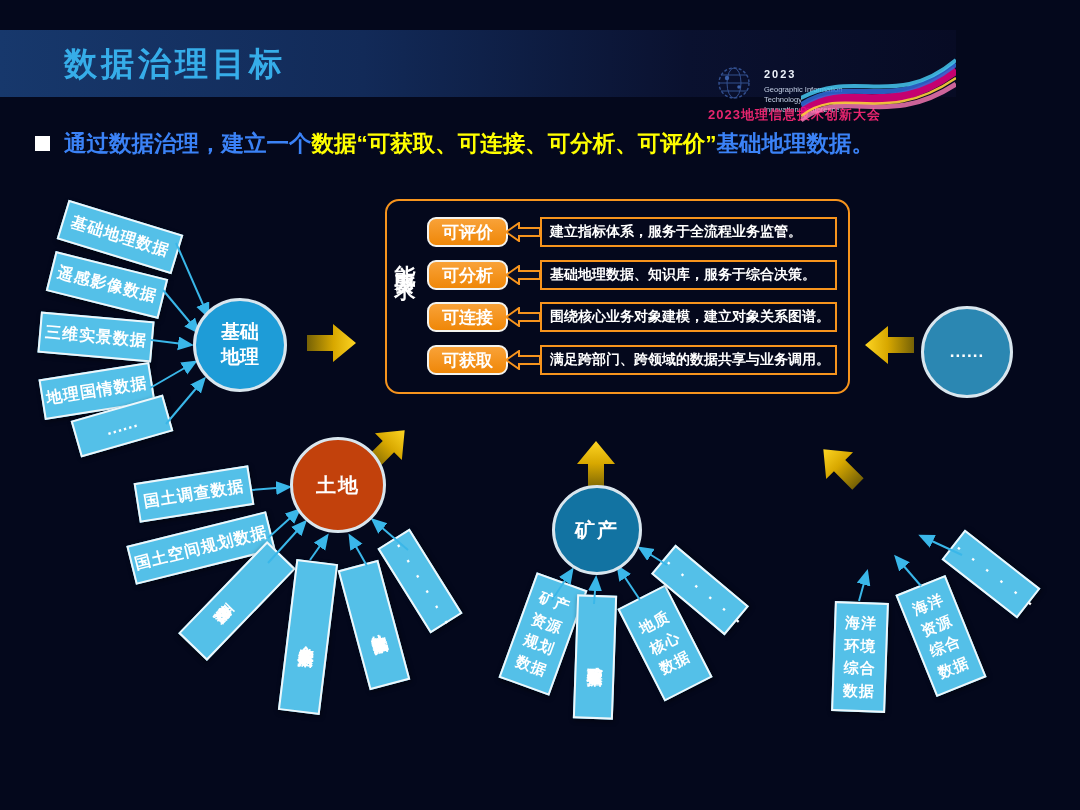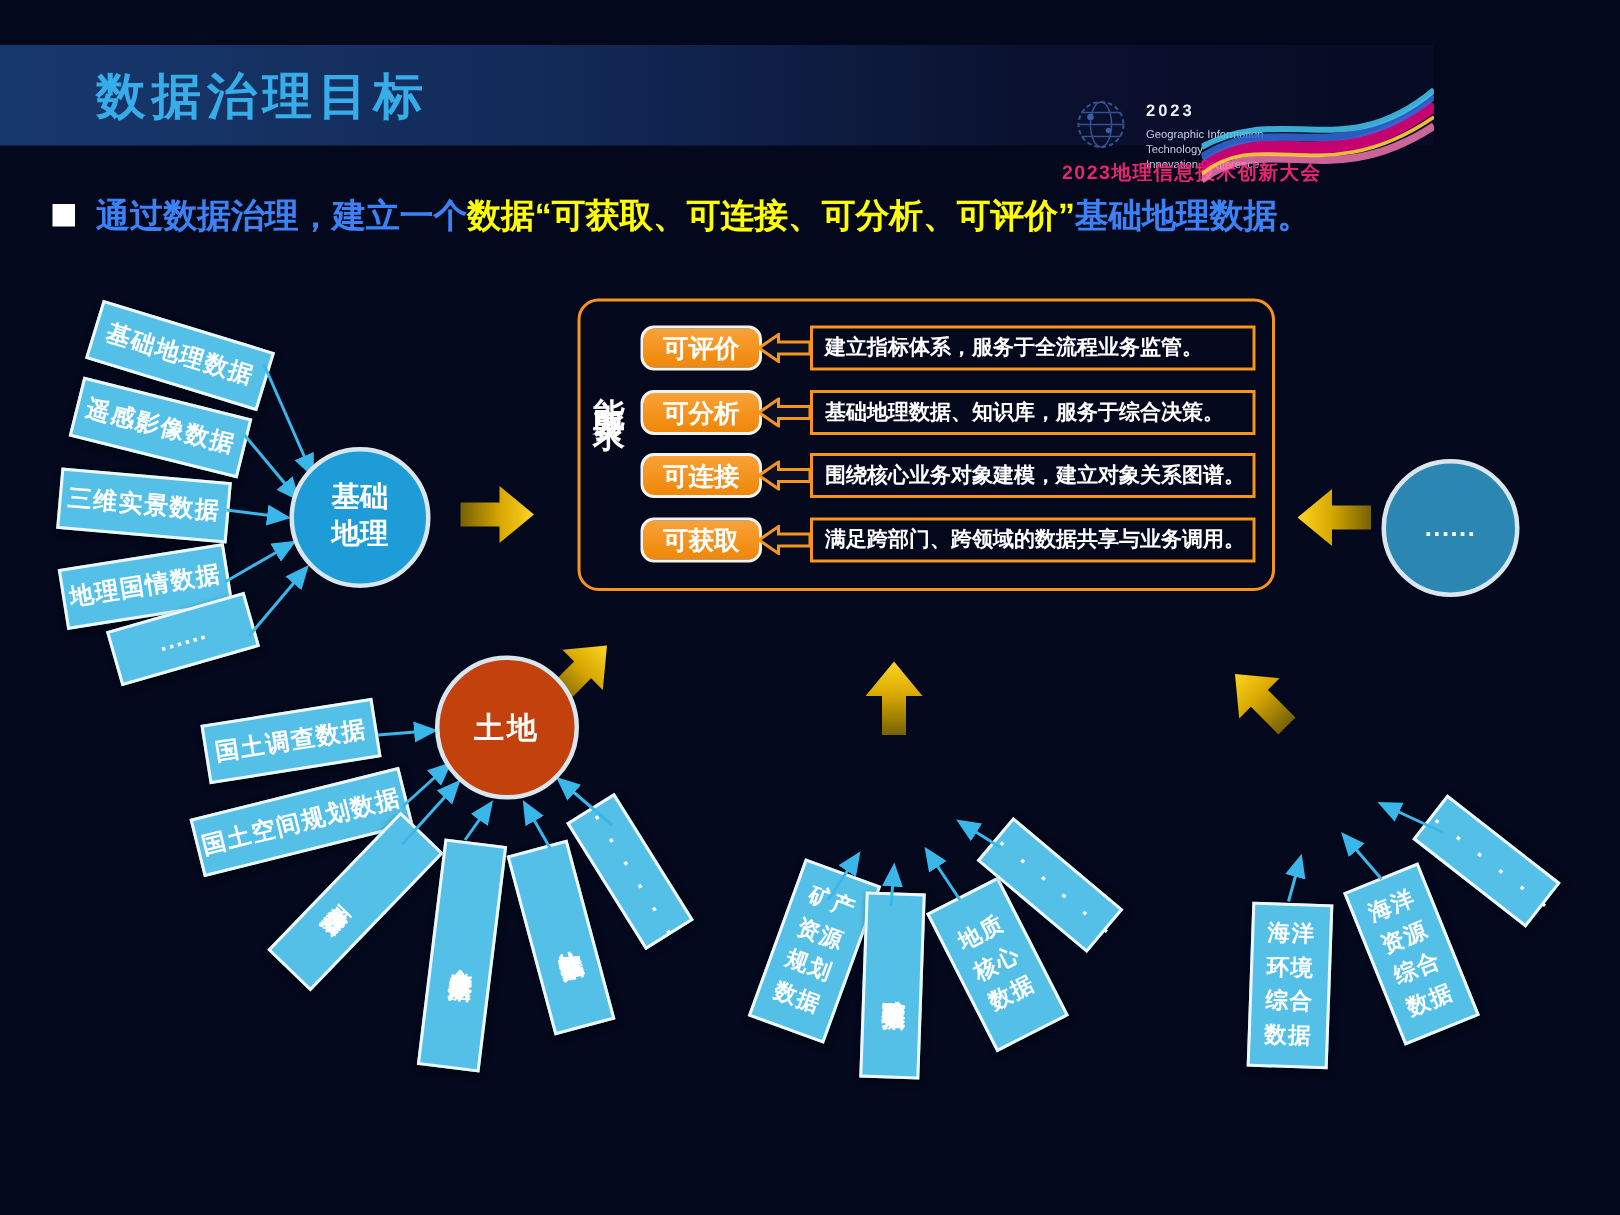--- a/index.html
+++ b/index.html
@@ -210,15 +210,16 @@
     <use href="#garrow" transform="translate(387,448) rotate(-45)"></use>
     <use href="#garrow" transform="translate(596,466) rotate(-90)"></use>
     <use href="#garrow" transform="translate(841,467) rotate(-135)"></use>
     <use href="#garrow" transform="translate(890,345) rotate(180)"></use>
   </svg>
 
   <div id="node-basic-geo" class="node ctr" style="left:240px;top:345px;">
       <span class="wrap2">基础地理</span>
     </div>
   <div id="node-land" class="node ctr" style="left:338px;top:485px;">土地</div>
+  <div id="node-mineral" class="node ctr" style="left:597px;top:530px;">矿产</div>
   <div id="node-others" class="node ctr" style="left:967px;top:352px;">......</div>
 
 </div>
 
 </body></html>

